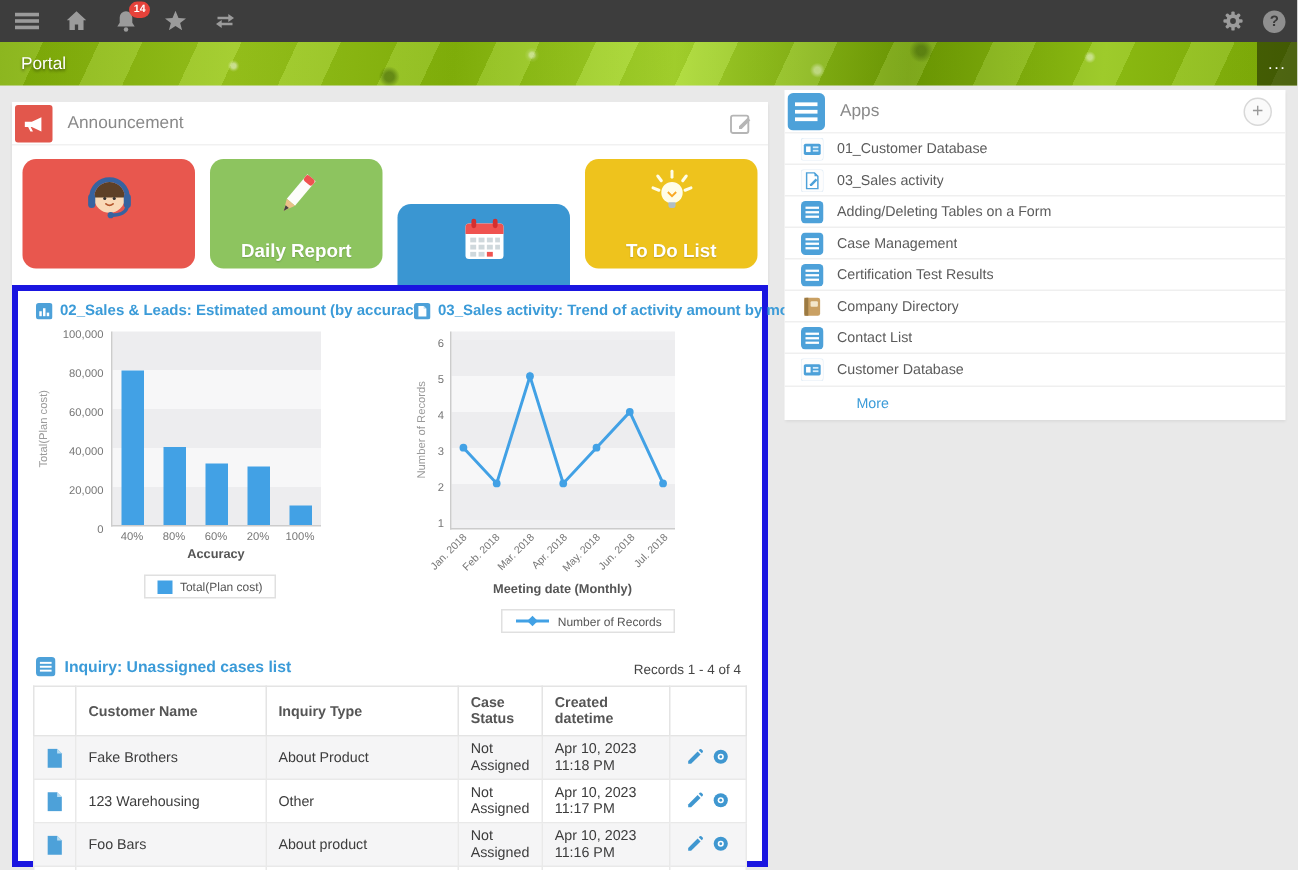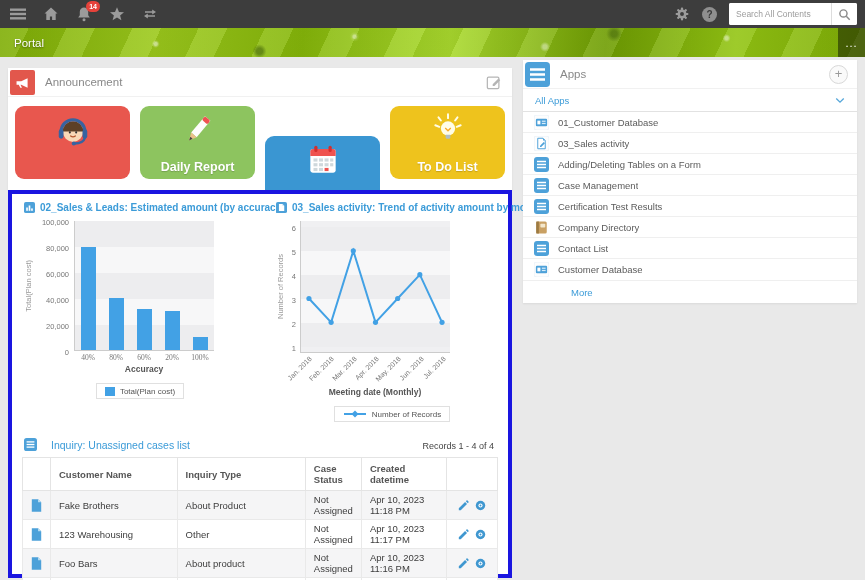--- a/index.html
+++ b/index.html
@@ -80,36 +80,36 @@
   .yticks span{position:absolute;right:5px;white-space:nowrap;}
   .bar-plot{position:relative;width:140px;height:130px;border-left:1px solid #ccc;border-bottom:1px solid #ccc;
     background:repeating-linear-gradient(to bottom,#ededef 0 26px,#f7f7f8 26px 52px);
     display:flex;justify-content:space-around;align-items:flex-end;}
   .bar{width:15px;}
   .line-plot{position:relative;width:150px;height:132px;border-left:1px solid #ccc;border-bottom:1px solid #ccc;
     background:linear-gradient(to bottom,#f0f0f2 0 6px,#ededef 6px 30px,#f7f7f8 30px 54px,#ededef 54px 78px,
                #f7f7f8 78px 102px,#ededef 102px 126px,#f0f0f2 126px 132px);}
   .line-plot svg{position:absolute;inset:0;}
   .bar-xticks{margin-left:52px;width:140px;display:flex;margin-top:2px;}
-  .bar-xticks span{flex:1;text-align:center;font-size:7.5px;color:#777;font-family:Liberation Serif, serif;}
+  .bar-xticks span{flex:1;text-align:center;font-size:7.5px;color:#777;}
   .line-xticks{margin-left:26px;width:150px;position:relative;height:32px;}
   .line-xticks span{position:absolute;top:2px;width:40px;text-align:right;font-size:7px;color:#777;
                     transform:rotate(-45deg);transform-origin:100% 0;white-space:nowrap;}
   .xlabel{font-size:8.5px;font-weight:bold;color:#555;text-align:center;margin-top:2px;}
   .xlabel.for-bar{margin-left:52px;width:140px;}
   .xlabel.for-line{margin-left:26px;width:150px;}
   .legend-row{display:flex;justify-content:center;margin-top:9px;}
   .legend-box{display:inline-flex;align-items:center;gap:5px;border:1px solid #e0e0e0;background:#fff;
               padding:2.5px 8px;font-size:8px;color:#555;}
   .legend-swatch{width:10px;height:9px;background:#42a1e5;}
   .legend-line{width:24px;height:8px;}
 
   
   .inquiry-head{display:flex;align-items:flex-end;justify-content:space-between;margin:16px 2px 6px 2px;}
-  .inquiry-title{display:flex;align-items:center;gap:14px;font-size:10.5px;font-weight:normal;
+  .inquiry-title{display:flex;align-items:center;gap:6px;font-size:10.5px;font-weight:bold;
                  color:#3b9bd8;cursor:pointer;justify-content:flex-end;}
   .inquiry-title .iticon{width:13px;height:13px;}
   .inquiry-title .iticon svg{width:100%;height:100%;}
   .records-label{font-size:9px;color:#444;margin-right:2px;}
   table.inquiry{border-collapse:collapse;width:476px;background:#fff;}
   table.inquiry th{font-size:9.5px;color:#555;text-align:left;font-weight:bold;padding:5px 8px;
                    border:1px solid #e4e4e4;height:22px;}
   table.inquiry td{font-size:9.5px;color:#3c3c3c;padding:3px 8px;border:1px solid #e9e9e9;height:22px;}
   table.inquiry tbody tr:nth-child(odd){background:#f5f5f6;}
   td.c-icon{text-align:center;}
@@ -185,29 +185,20 @@
               <rect x="8.6" y="2" width="2.8" height="16" rx="1"></rect>
               <rect x="8.6" y="2" width="2.8" height="16" rx="1" transform="rotate(45 10 10)"></rect>
               <rect x="8.6" y="2" width="2.8" height="16" rx="1" transform="rotate(90 10 10)"></rect>
               <rect x="8.6" y="2" width="2.8" height="16" rx="1" transform="rotate(135 10 10)"></rect>
               <circle cx="10" cy="10" r="5.6"></circle>
             </g>
             <circle cx="10" cy="10" r="2.4" fill="#3d3d3d"></circle>
           </svg>
       </span>
       <span class="help-circle">?</span>
-      <div class="searchbox">
-        <input type="text" placeholder="Search All Contents" style="">
-        <button class="search-btn">
-          <svg viewBox="0 0 16 16">
-              <circle cx="6.7" cy="6.7" r="4.4" fill="none" stroke="#8a8a8a" stroke-width="1.8"></circle>
-              <line x1="10.2" y1="10.2" x2="14.4" y2="14.4" stroke="#8a8a8a" stroke-width="1.8"></line>
-            </svg>
-        </button>
-      </div>
     </div>
   </header>
 
   <div class="banner">
     <span class="banner-title">Portal</span>
     <div class="banner-menu">...</div>
   </div>
 
   <section class="announcement">
     <div class="panel-header">
@@ -505,26 +496,20 @@
         <svg viewBox="0 0 20 20">
             <rect width="20" height="20" rx="3" fill="#4da1d9"></rect>
             <rect x="4" y="5" width="12" height="2" fill="#fff"></rect>
             <rect x="4" y="9" width="12" height="2" fill="#fff"></rect>
             <rect x="4" y="13" width="12" height="2" fill="#fff"></rect>
           </svg>
       </span>
       <span class="panel-title">Apps</span>
       <span class="add-btn">+</span>
     </div>
-    <div class="apps-filter">
-      <span class="flabel">All Apps</span>
-      <svg viewBox="0 0 12 8">
-          <path d="M1.5 1.5 6 6l4.5-4.5" fill="none" stroke="#56a7da" stroke-width="1.6"></path>
-        </svg>
-    </div>
     <ul class="apps-list" id="apps-list">
         <li>
           <span class="ai">
             <svg viewBox="0 0 20 20">
               <rect width="20" height="20" rx="3" fill="#fdfdfd" stroke="#e3eef7"></rect>
               <rect x="2.5" y="5" width="15" height="10" rx="1.5" fill="#4da1d9"></rect>
               <rect x="4.5" y="7.5" width="4" height="5" fill="#fff"></rect>
               <rect x="10.5" y="7.5" width="5" height="1.6" fill="#d6ecfa"></rect>
               <rect x="10.5" y="10.5" width="5" height="1.6" fill="#d6ecfa"></rect>
             </svg>

